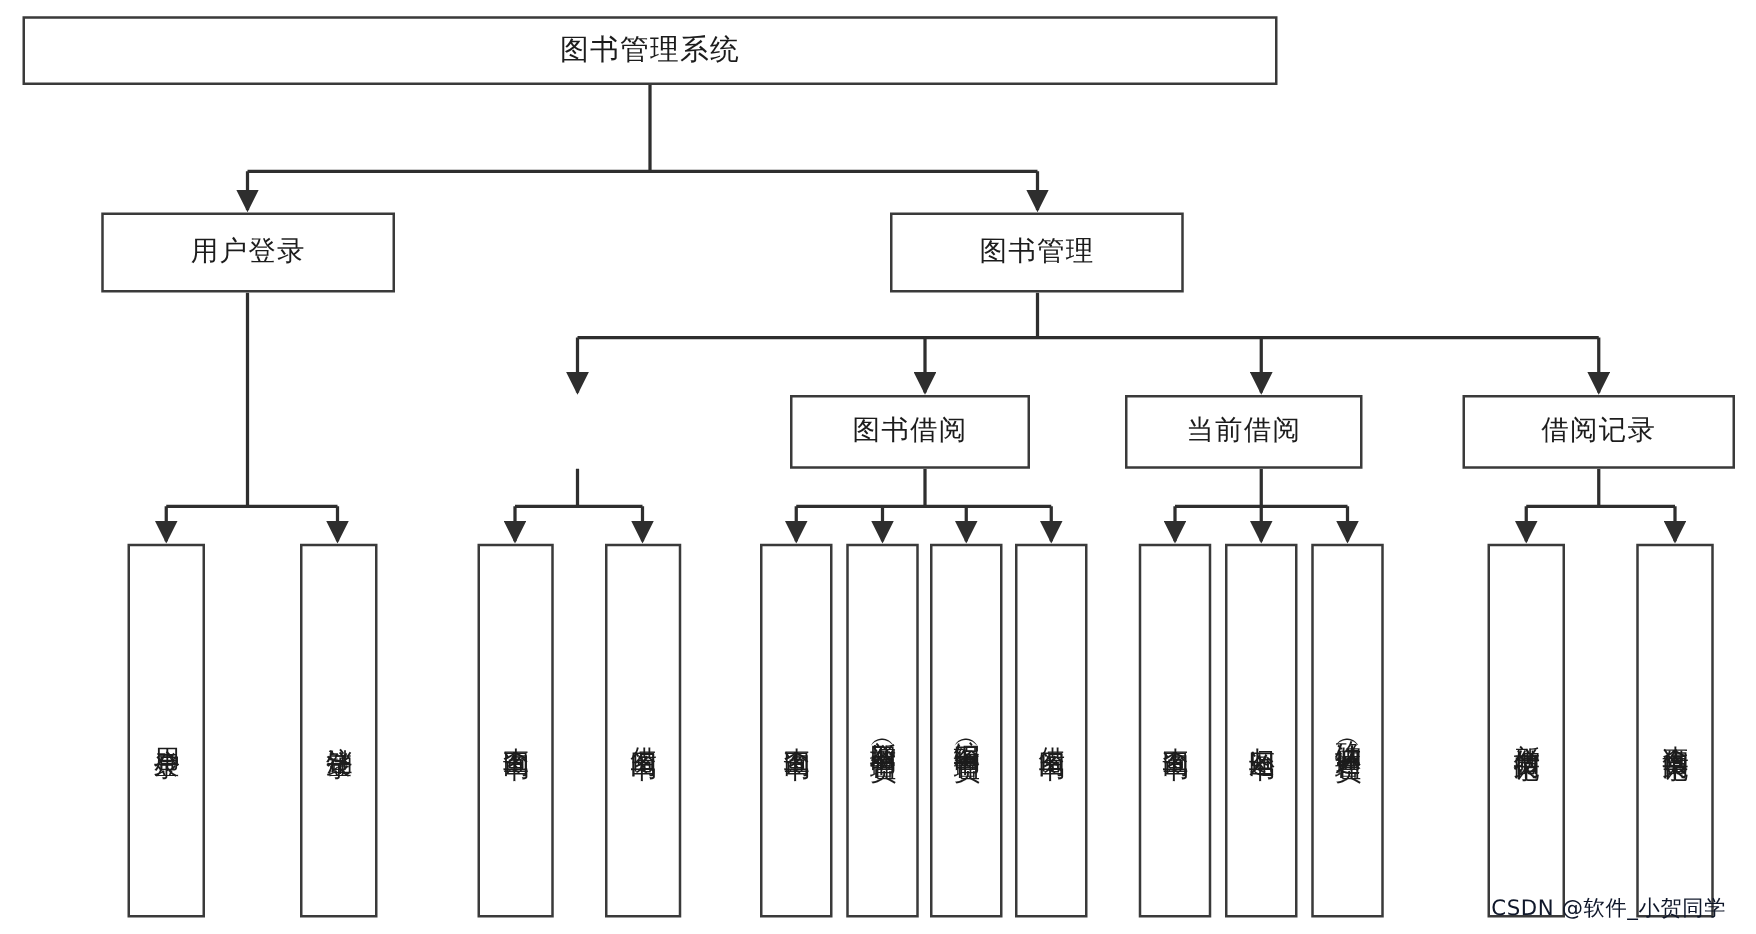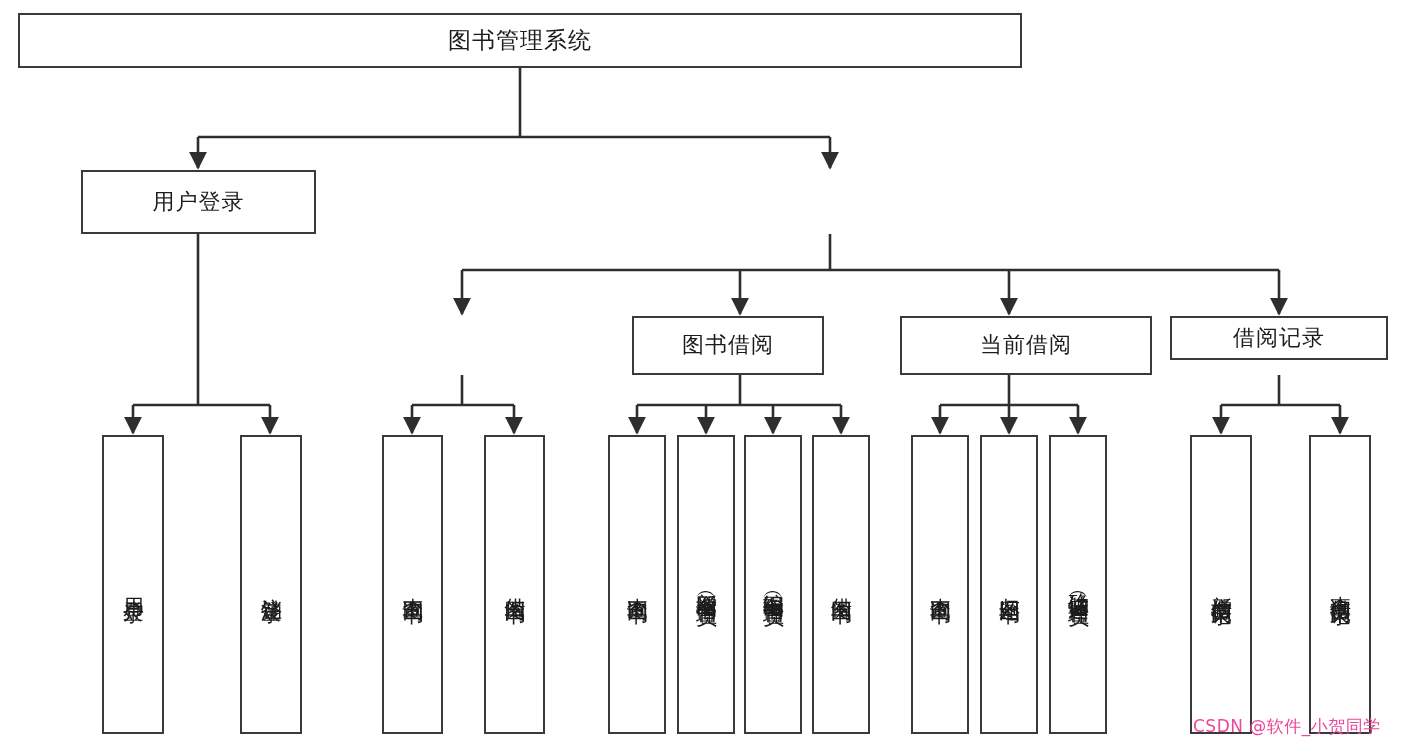--- a/index.html
+++ b/index.html
@@ -53,21 +53,21 @@
     font-size: 21px;
     line-height: 1.28;
     letter-spacing: 2px;
     white-space: nowrap;
     display: block;
   }
   .node.root .label { font-size: 23px; }
   .watermark {
     position: absolute;
     font-size: 17px;
-    color: #ec4899;
+    color: #0f172a;
     letter-spacing: 0.5px;
     white-space: nowrap;
     user-select: none;
   }
 </style>
 </head>
 <body>
 
 <div id="canvas">
 
@@ -121,28 +121,31 @@
     </g>
   </svg>
 
   <div class="node root" style="left:18px; top:13px; width:1004px; height:55px;">
     <span class="label">图书管理系统</span>
   </div>
 
   <div class="node" style="left:81px; top:170px; width:235px; height:64px;">
     <span class="label">用户登录</span>
   </div>
+  <div class="node" style="left:712px; top:170px; width:235px; height:64px;">
+    <span class="label">图书管理</span>
+  </div>
 
   <div class="node" style="left:632px; top:316px; width:192px; height:59px;">
     <span class="label">图书借阅</span>
   </div>
-  <div class="node" style="left:900px; top:316px; width:252px; height:59px;">
+  <div class="node" style="left:900px; top:316px; width:190px; height:59px;">
     <span class="label">当前借阅</span>
   </div>
-  <div class="node" style="left:1170px; top:316px; width:218px; height:44px;">
+  <div class="node" style="left:1170px; top:316px; width:218px; height:59px;">
     <span class="label">借阅记录</span>
   </div>
 
   <div class="node leaf" style="left:102px; top:435px; width:62px; height:299px;">
     <span class="label">用户登录</span>
   </div>
   <div class="node leaf" style="left:240px; top:435px; width:62px; height:299px;">
     <span class="label">注销登录</span>
   </div>
 

